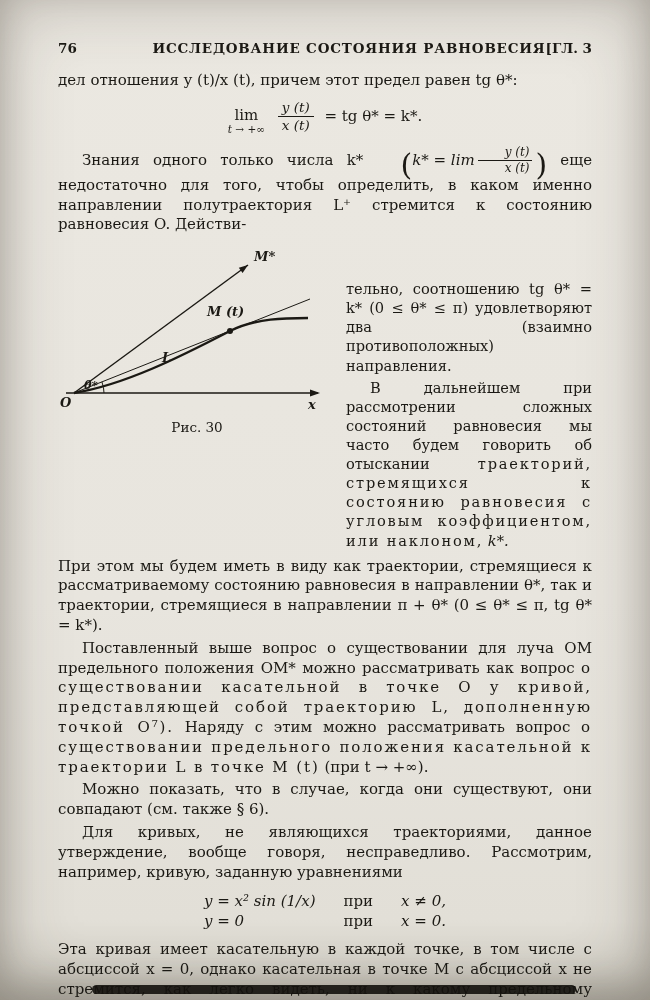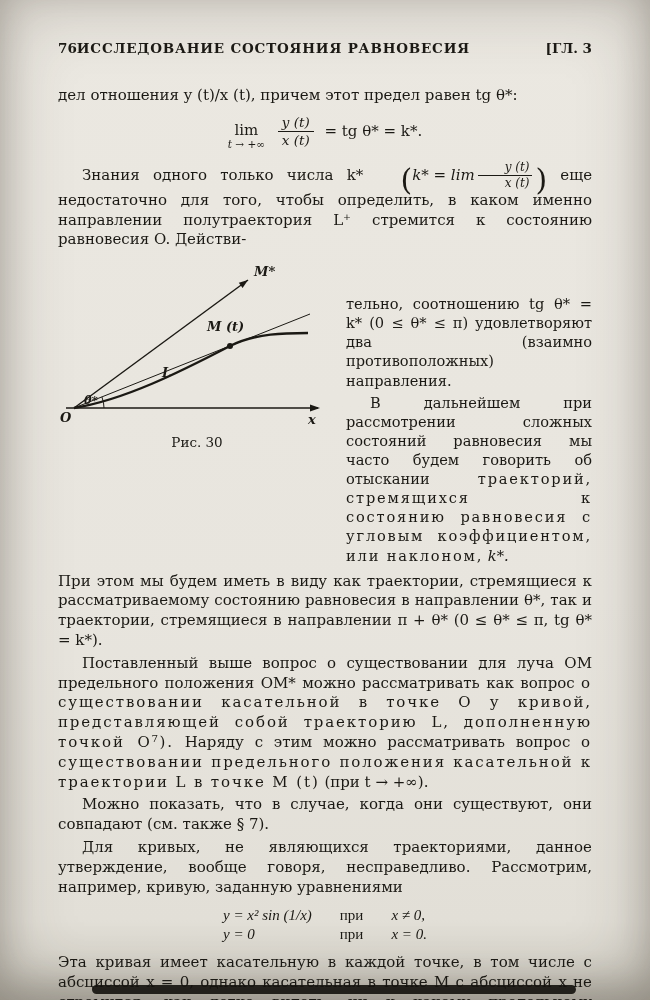--- a/index.html
+++ b/index.html
@@ -7,22 +7,22 @@
     position:relative;
     width:650px;height:1000px;margin:0 auto;
     background:linear-gradient(180deg,#ebe8e1 0%,#e8e5de 60%,#e2dfd7 92%,#cfccc2 100%);
     box-shadow:inset 0 0 70px rgba(60,52,40,.28), inset 0 -16px 34px rgba(35,30,22,.20);
     overflow:hidden;
     font-family:"DejaVu Serif","Liberation Serif",serif;
     color:#1b1914;
   }
   .content{padding:40px 58px 0 58px;}
   
-  .running-head{display:flex;align-items:baseline;font-weight:700;font-size:13.5px;margin-bottom:30px;}
-  .running-head .rt{flex:1;text-align:left;letter-spacing:.06em;}
+  .running-head{display:flex;align-items:baseline;font-weight:700;font-size:13.5px;margin-bottom:15px;}
+  .running-head .rt{flex:1;text-align:right;letter-spacing:.06em;}
   
   p{margin:0 0 3px;text-align:justify;font-size:15px;line-height:1.32;}
   .ind{text-indent:24px;}
   .noind{text-indent:0;}
   .it{font-style:italic;}
   .sp{letter-spacing:.125em;}
   
   .display-formula{text-align:center;margin:9px 0 11px;font-size:15px;}
   .lim{display:inline-block;vertical-align:-12px;line-height:1.05;margin-right:2px;}
   .lim .lw{display:block;}
@@ -39,21 +39,21 @@
   
   .fig-row{display:flex;align-items:flex-start;margin:4px 0 4px;}
   figure.fig{margin:6px 10px 0 0;width:278px;flex:0 0 278px;}
   figure.fig svg{display:block;}
   figure.fig text{font-family:inherit;font-style:italic;font-weight:700;font-size:13px;fill:#1b1914;}
   figure.fig text.small{font-size:11.5px;}
   figcaption{text-align:center;font-size:13.5px;margin-top:4px;}
   .col{flex:1;margin-top:40px;}
   .col p{font-size:14.6px;line-height:1.31;}
   
-  .eqs{margin:9px auto 9px;display:table;font-size:15px;font-family:Liberation Serif, serif;}
+  .eqs{margin:9px auto 9px;display:table;font-size:15px;}
   .eq-row{display:table-row;}
   .eq-cell{display:table-cell;padding:1px 0;text-align:left;}
   .eq-mid{padding:1px 28px;text-align:left;font-style:normal;}
   
   .fn-rule{width:150px;border-top:1.3px solid #2b2822;margin:14px 0 7px;}
   
   .scan-bar{position:absolute;bottom:6px;left:92px;right:74px;height:9px;background:#14120e;border-radius:5px;filter:blur(.7px);opacity:.9;}
 </style>
 </head>
 <body>
@@ -114,21 +114,21 @@
         </p>
       </div>
     </div>
 
     <p class="noind">При этом мы будем иметь в виду как траектории, стремящиеся к рассматриваемому состоянию равновесия в направлении θ*, так и траектории, стремящиеся в направлении π + θ* (0 ≤ θ* ≤ π, tg θ* = k*).</p>
 
     <p class="ind">
       <span>Поставленный выше вопрос о существовании для луча OM предельного положения OM* можно рассматривать как вопрос </span><span class="sp">о существовании касательной в точке O у кривой, представляющей собой траекторию L, дополненную точкой O⁷).</span><span> Наряду с этим можно рассматривать вопрос </span><span class="sp">о существовании предельного положения касательной к траектории L в точке M (t)</span><span> (при t → +∞).</span>
     </p>
 
-    <p class="ind">Можно показать, что в случае, когда они существуют, они совпадают (см. также § 7).</p>
+    <p class="ind">Можно показать, что в случае, когда они существуют, они совпадают (см. также § 6).</p>
 
     <p class="ind">Для кривых, не являющихся траекториями, данное утверждение, вообще говоря, несправедливо. Рассмотрим, например, кривую, заданную уравнениями</p>
 
     <div class="eqs">
       <div class="eq-row">
         <span class="eq-cell it">y = x² sin (1/x)</span>
         <span class="eq-cell eq-mid">при</span>
         <span class="eq-cell it">x ≠ 0,</span>
       </div>
       <div class="eq-row">

